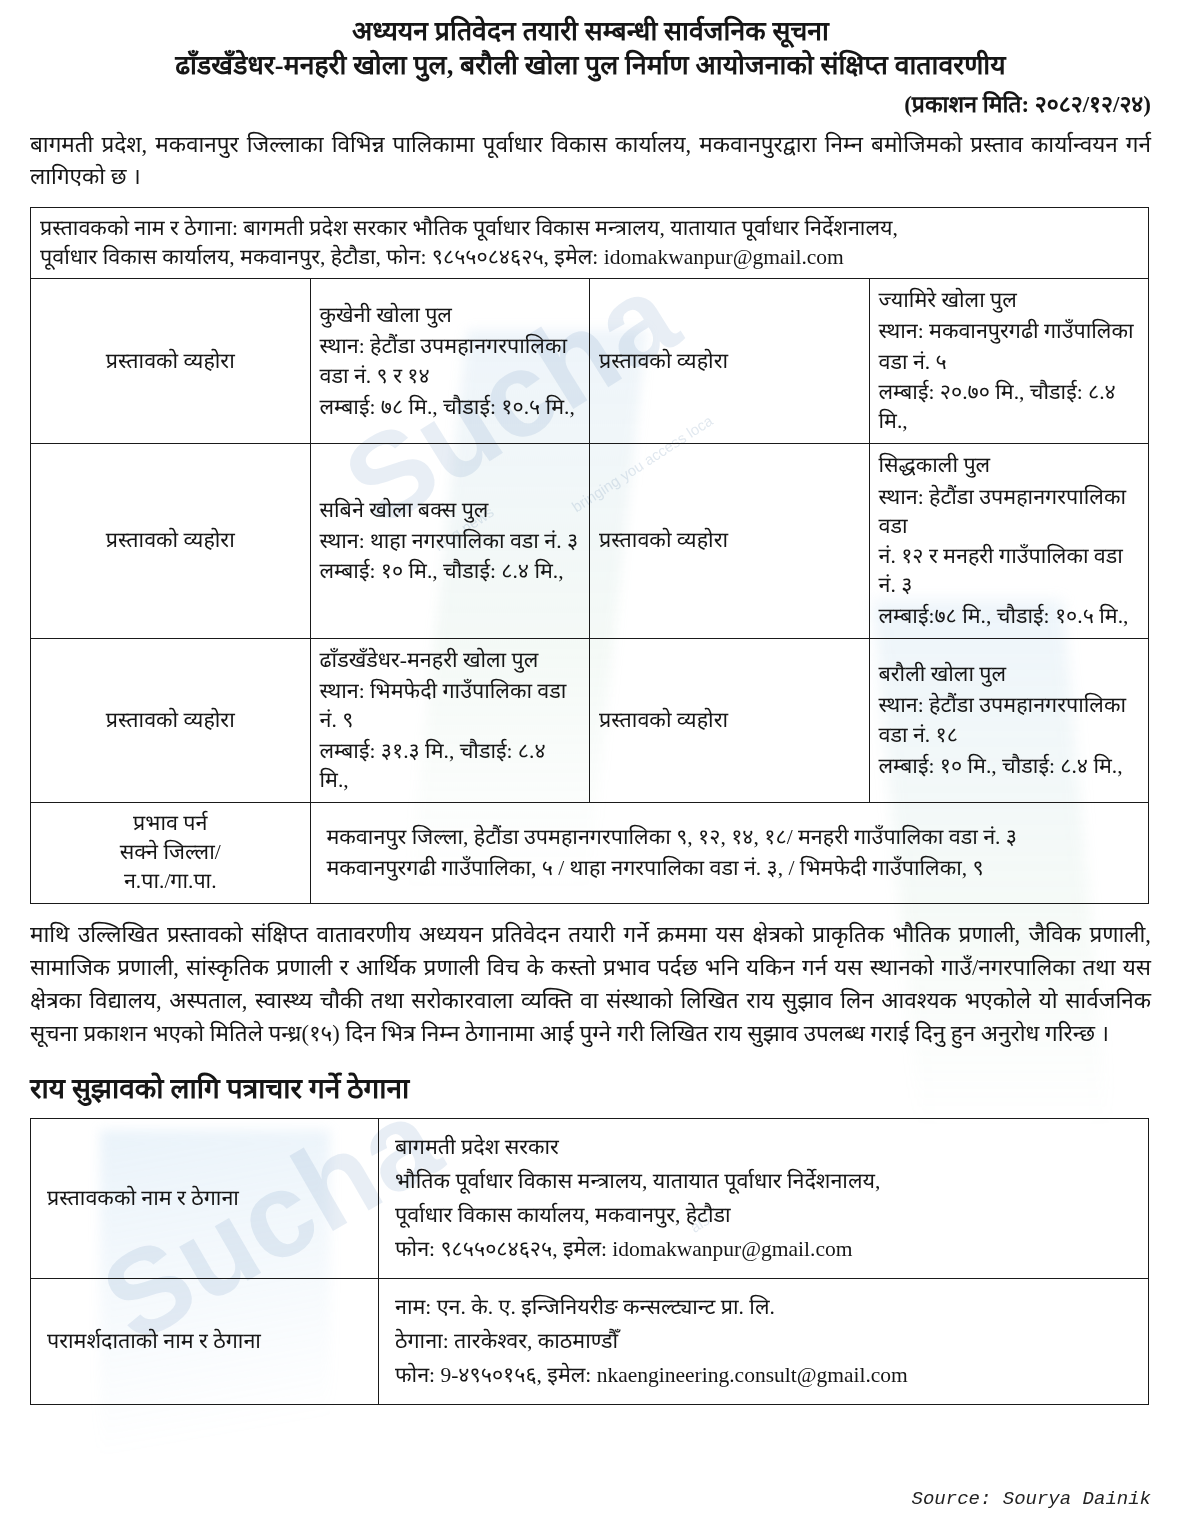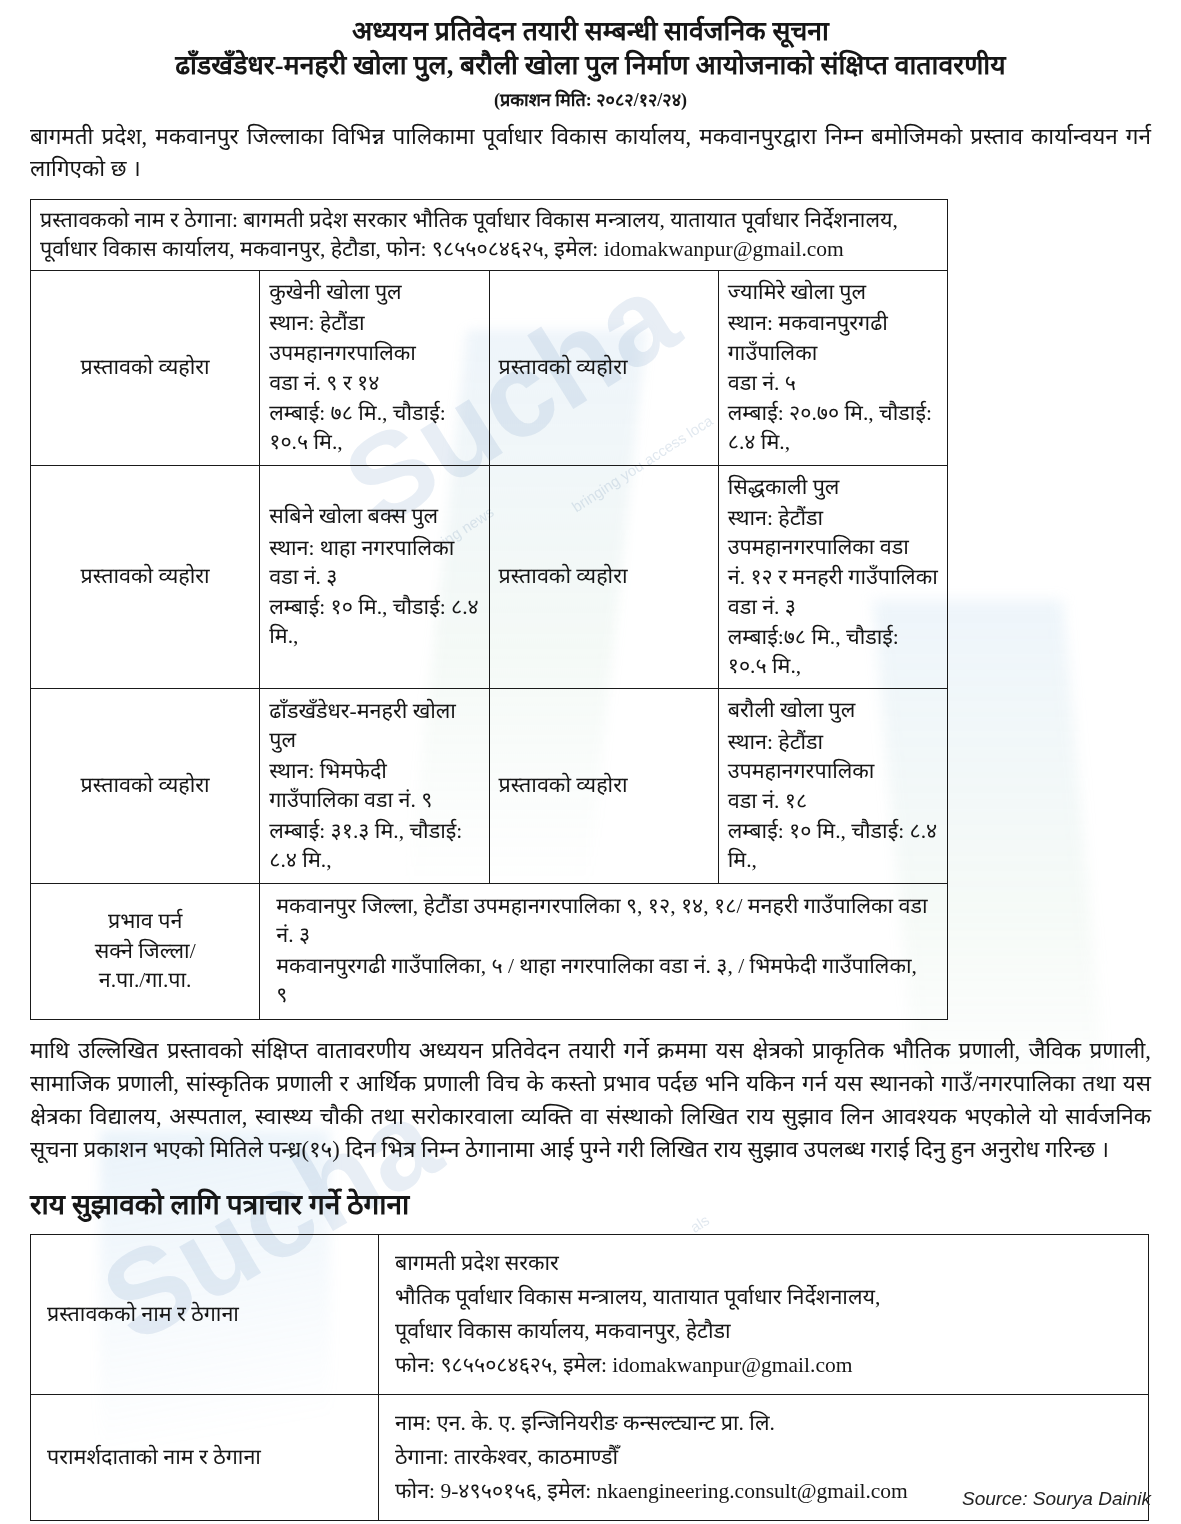--- a/index.html
+++ b/index.html
@@ -75,36 +75,36 @@
   }
 
   .title {
     text-align: center;
     font-weight: bold;
     font-size: 26.5px;
     line-height: 1.30;
     letter-spacing: 0.1px;
   }
   .pubdate {
-    text-align: center;
+    text-align: right;
     font-weight: bold;
-    font-size: 18px;
+    font-size: 23px;
     margin-top: 4px;
   }
   .intro {
     font-size: 22.5px;
     line-height: 1.42;
     margin-top: 10px;
     text-align: justify;
     text-justify: inter-word;
   }
 
   table.grid {
     border-collapse: collapse;
-    width: 918px;
+    width: 1119px;
     margin-top: 14px;
     table-layout: fixed;
   }
   table.grid td {
     border: 1.6px solid #1a1a1a;
     vertical-align: middle;
     padding: 6px 9px;
     font-size: 21.5px;
     line-height: 1.36;
   }
@@ -175,21 +175,21 @@
   }
   td.contact-value div { margin: 3px 0; }
   .mono-mail {
     font-family: "Liberation Serif", "DejaVu Serif", serif;
   }
   .footer {
     position: absolute;
     right: 30px;
     bottom: 14px;
     z-index: 3;
-    font-family: Liberation Sans, sans-serif;
+    font-family: Liberation Mono, monospace;
     font-style: italic;
     font-size: 19px;
     color: #222;
   }
 </style>
 </head>
 <body>
 
 <div class="wm wm-leaf-a"></div>
 <div class="wm wm-leaf-b"></div>

